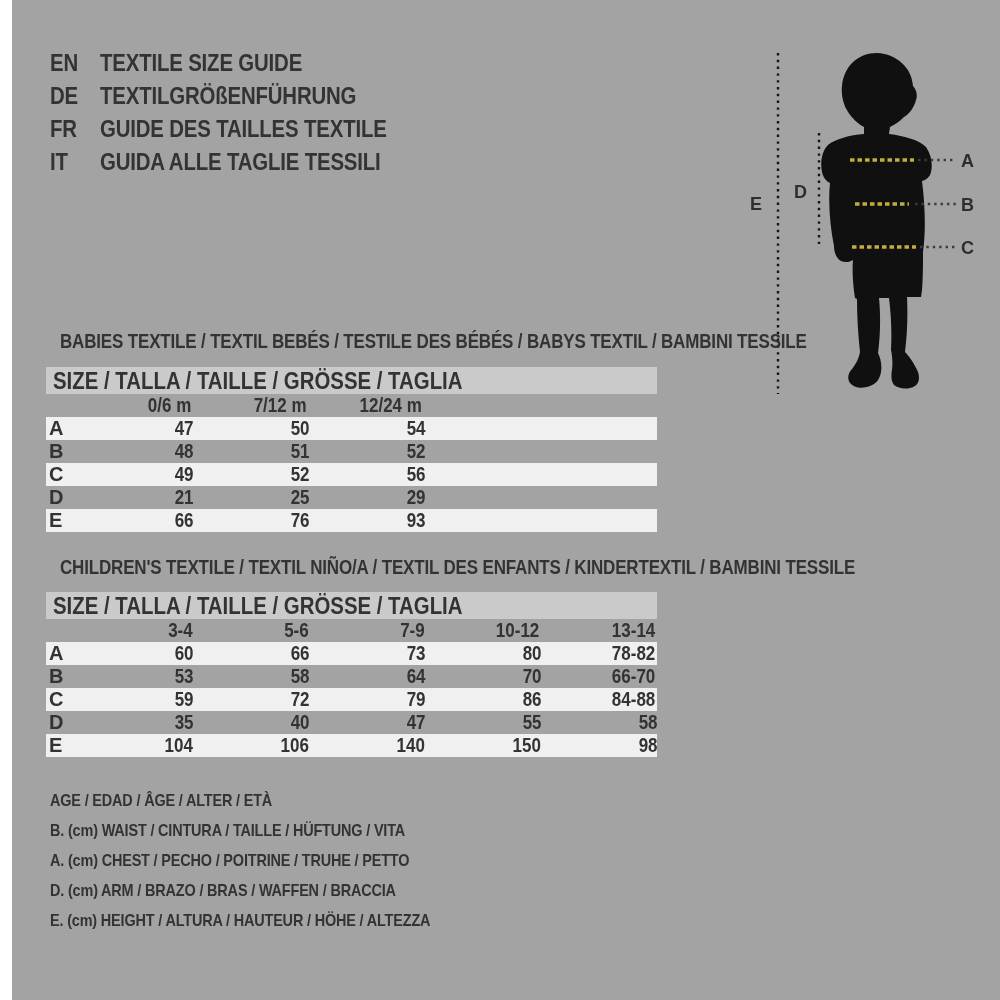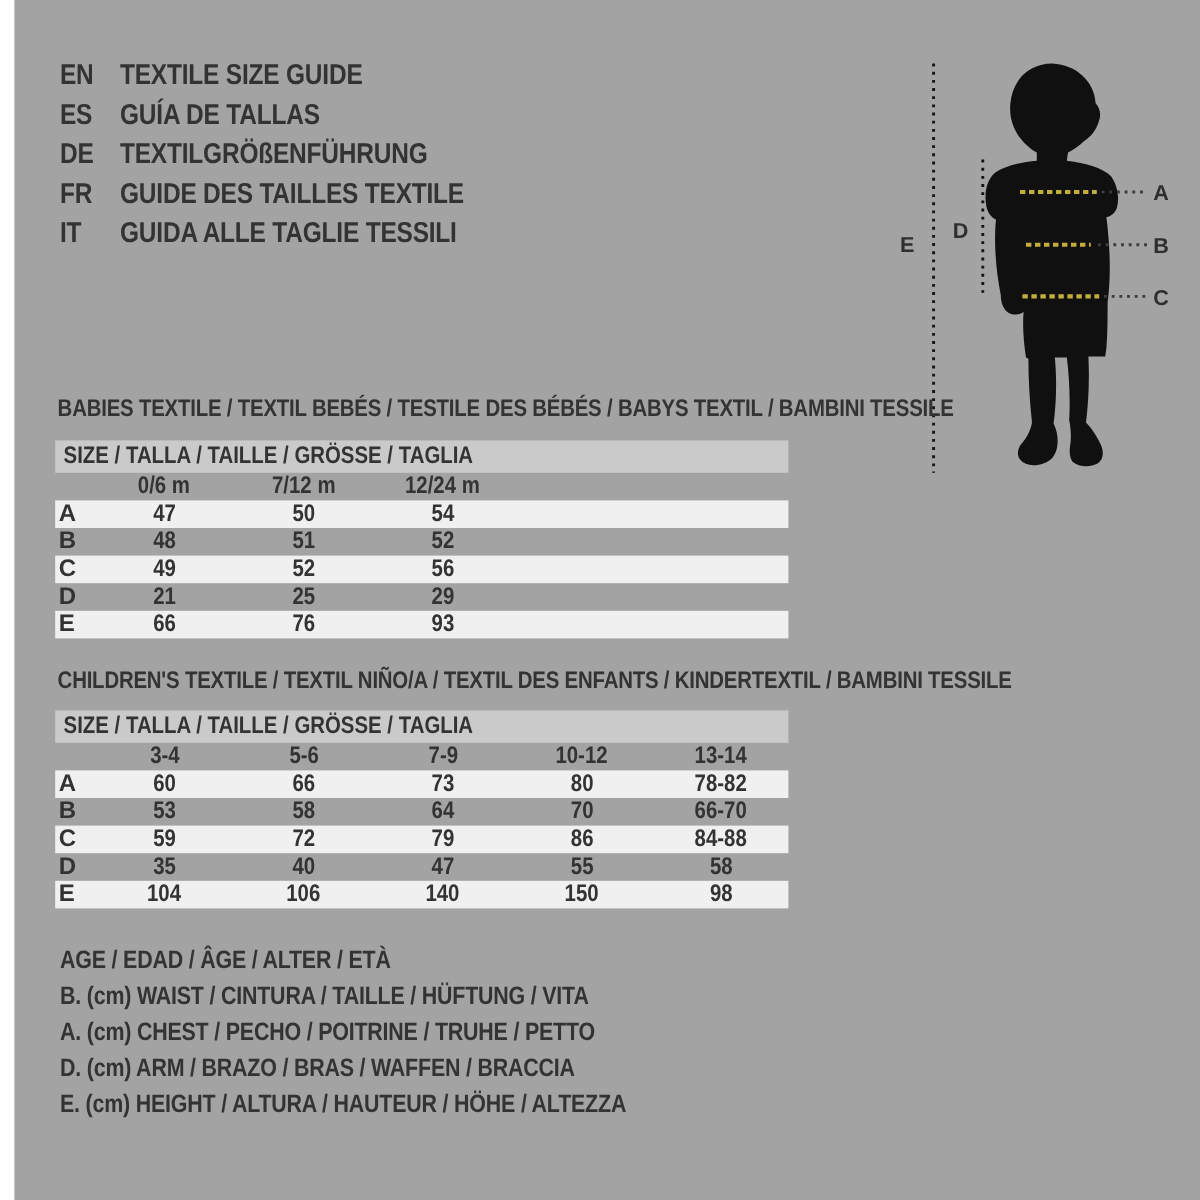--- a/index.html
+++ b/index.html
@@ -6,48 +6,44 @@
   .page{position:relative;width:1000px;height:1000px;background:#a3a3a3;overflow:hidden;
         font-family:"Liberation Sans",sans-serif;color:#333;font-weight:700;margin-left:12px;}
   
   .cx-l{display:inline-block;transform:scaleX(0.85);transform-origin:0 50%;white-space:nowrap;}
   .cx-c{display:inline-block;transform:scaleX(0.85);transform-origin:50% 50%;white-space:nowrap;font-style:normal;}
   
   .langs{position:absolute;left:38px;top:46px;}
   .lang-row{display:flex;height:33px;line-height:33px;font-size:24px;letter-spacing:-0.2px;}
   .lang-row .code{width:50px;flex:0 0 50px;}
   
-  .sec-title{position:absolute;left:36px;font-size:20px;line-height:22px;letter-spacing:-0.2px;white-space:nowrap;}
+  .sec-title{position:absolute;left:48px;font-size:20px;line-height:22px;letter-spacing:-0.2px;white-space:nowrap;}
   
   .tbl{position:absolute;left:34px;width:611px;}
-  .bar{height:27px;line-height:27px;background:#cacaca;padding-left:7px;font-size:20px;}
+  .bar{height:27px;line-height:27px;background:#cacaca;padding-left:7px;font-size:24px;}
   .trow{display:flex;height:23px;line-height:23px;font-size:20px;}
   .trow.stripe{background:#f0f0f0;}
   .tlabel{flex:0 0 30px;padding-left:3px;}
-  .tcell{flex:0 0 116px;text-align:center;}
+  .tcell{flex:0 0 116px;text-align:right;}
   
   .legend{position:absolute;left:38px;top:786px;}
-  .legend-line{height:30px;line-height:30px;font-size:21px;letter-spacing:-0.2px;}
+  .legend-line{height:30px;line-height:30px;font-size:17px;letter-spacing:-0.2px;}
   
   .fig{position:absolute;left:700px;top:30px;width:300px;height:380px;}
   .fig text{font-family:"Liberation Sans",sans-serif;font-weight:700;font-size:18px;fill:#2e2e2e;}
 </style>
 </head>
 <body>
 
 <div class="page">
 
   <div class="langs">
     <div class="lang-row">
       <span class="code"><span class="cx-l">EN</span></span>
       <span class="cx-l">TEXTILE SIZE GUIDE</span>
-    </div>
-    <div class="lang-row">
-      <span class="code"><span class="cx-l">ES</span></span>
-      <span class="cx-l">GUÍA DE TALLAS</span>
     </div>
     <div class="lang-row">
       <span class="code"><span class="cx-l">DE</span></span>
       <span class="cx-l">TEXTILGRÖßENFÜHRUNG</span>
     </div>
     <div class="lang-row">
       <span class="code"><span class="cx-l">FR</span></span>
       <span class="cx-l">GUIDE DES TAILLES TEXTILE</span>
     </div>
     <div class="lang-row">

